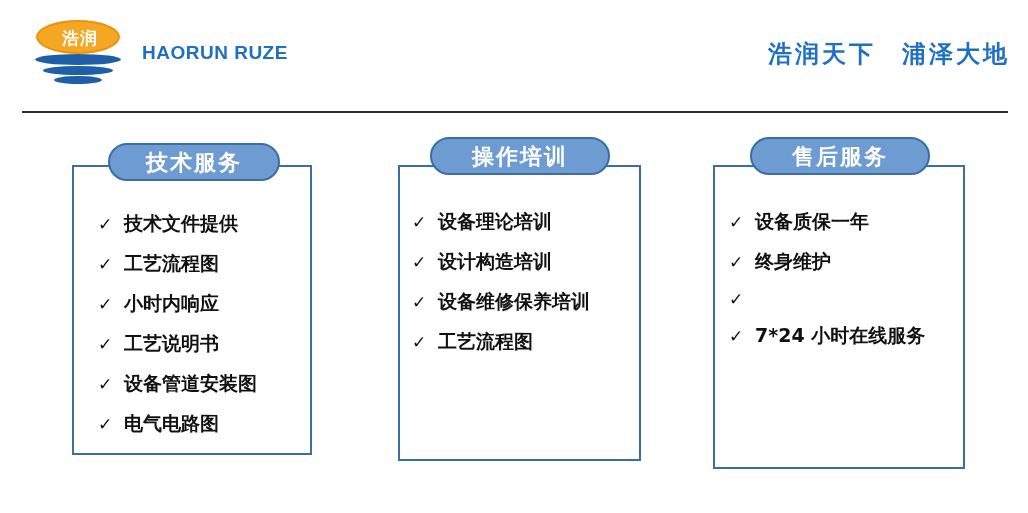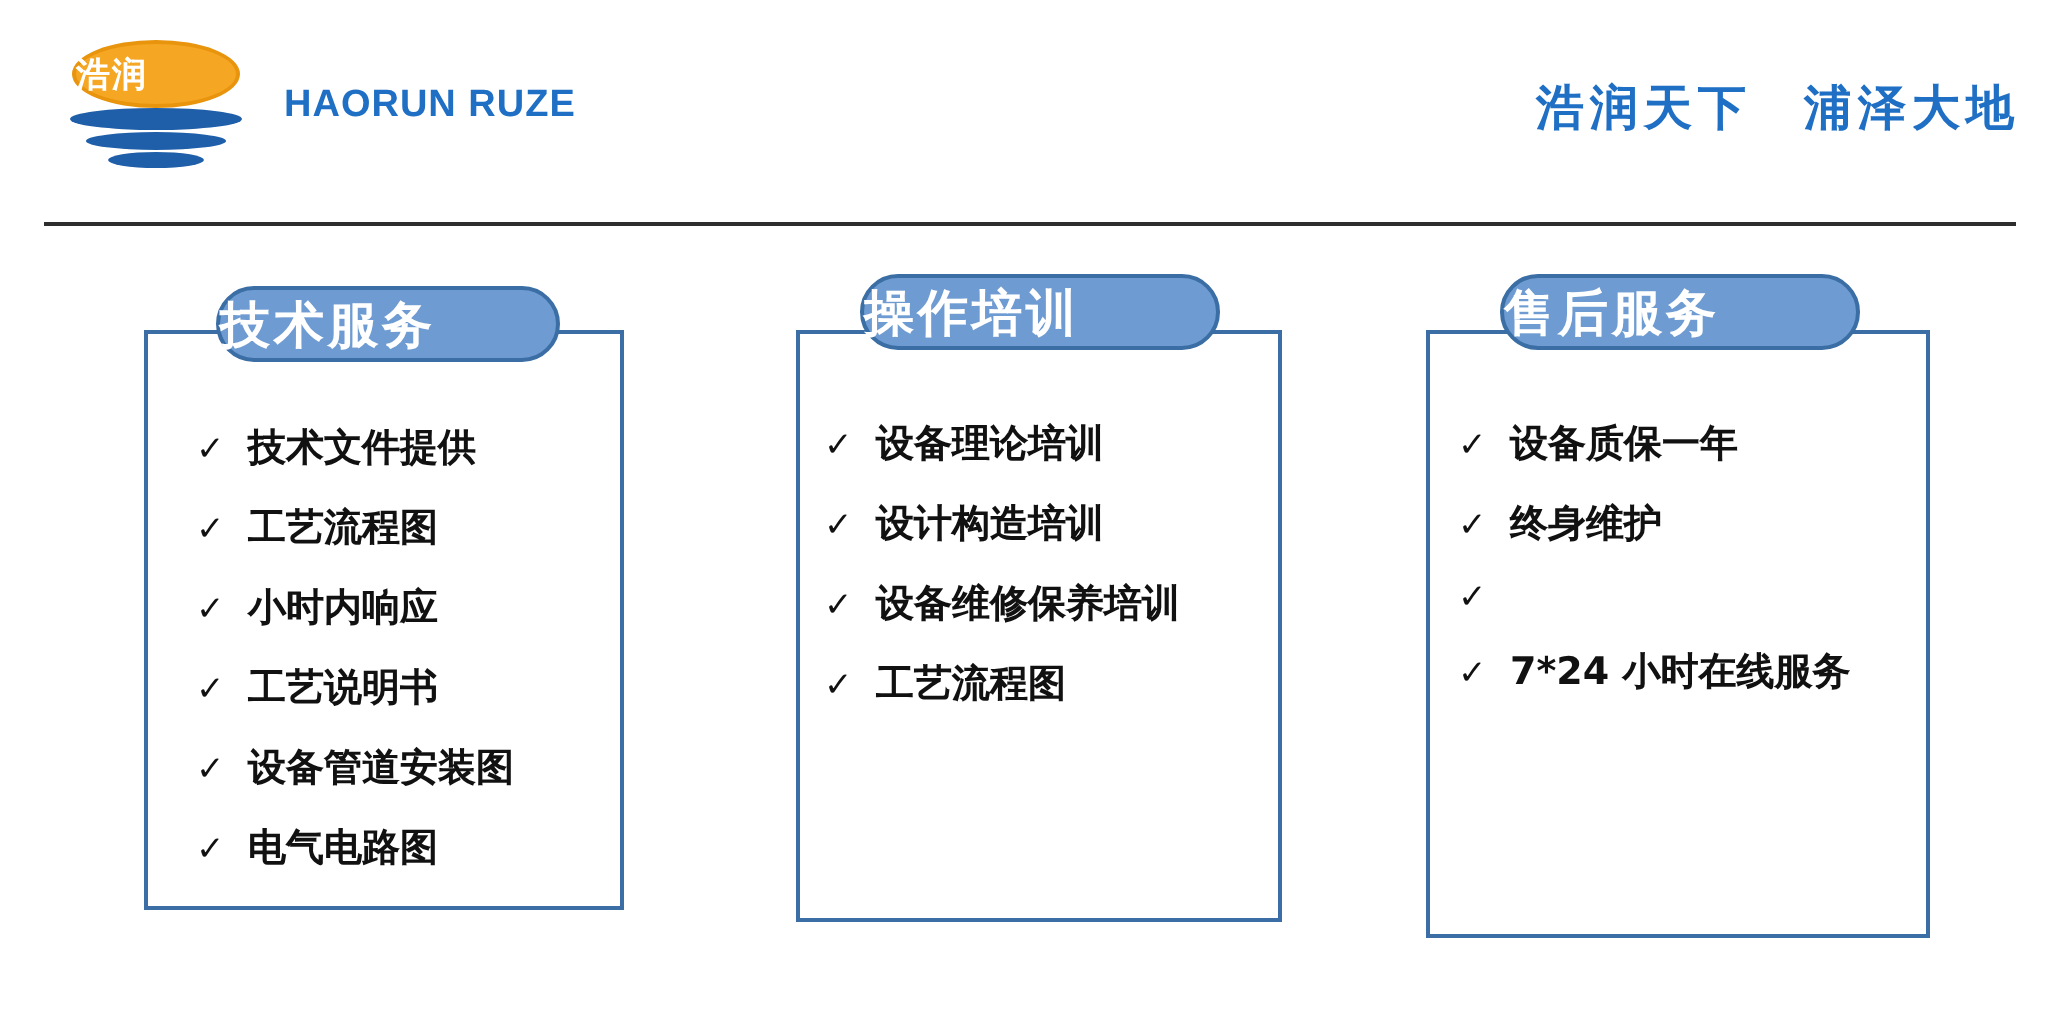--- a/index.html
+++ b/index.html
@@ -41,21 +41,21 @@
     border: 2px solid #E8940D;
     box-sizing: border-box;
   }
   .logo-ellipse-text {
     position: absolute;
     left: 0;
     top: 0;
     width: 84px;
     height: 34px;
     line-height: 32px;
-    text-align: left;
+    text-align: center;
     color: #ffffff;
     font-size: 17px;
     font-weight: bold;
     font-family: "DejaVu Sans", sans-serif;
     letter-spacing: 1px;
   }
   .logo-waves {
     position: absolute;
     left: 2px;
     top: 34px;
@@ -112,23 +112,23 @@
     border: 2px solid #3A6EA5;
     background: #ffffff;
   }
   .card-title {
     position: absolute;
     box-sizing: border-box;
     background: #6E9BD1;
     border: 2px solid #3A6EA5;
     border-radius: 22px;
     color: #ffffff;
-    font-size: 25px;
-    font-weight: bold;
-    text-align: left;
+    font-size: 22px;
+    font-weight: bold;
+    text-align: center;
     line-height: 36px;
     height: 38px;
     font-family: "DejaVu Sans", sans-serif;
     letter-spacing: 2px;
   }
   .card-body {
     position: absolute;
     left: 0;
     top: 0;
     width: 100%;

